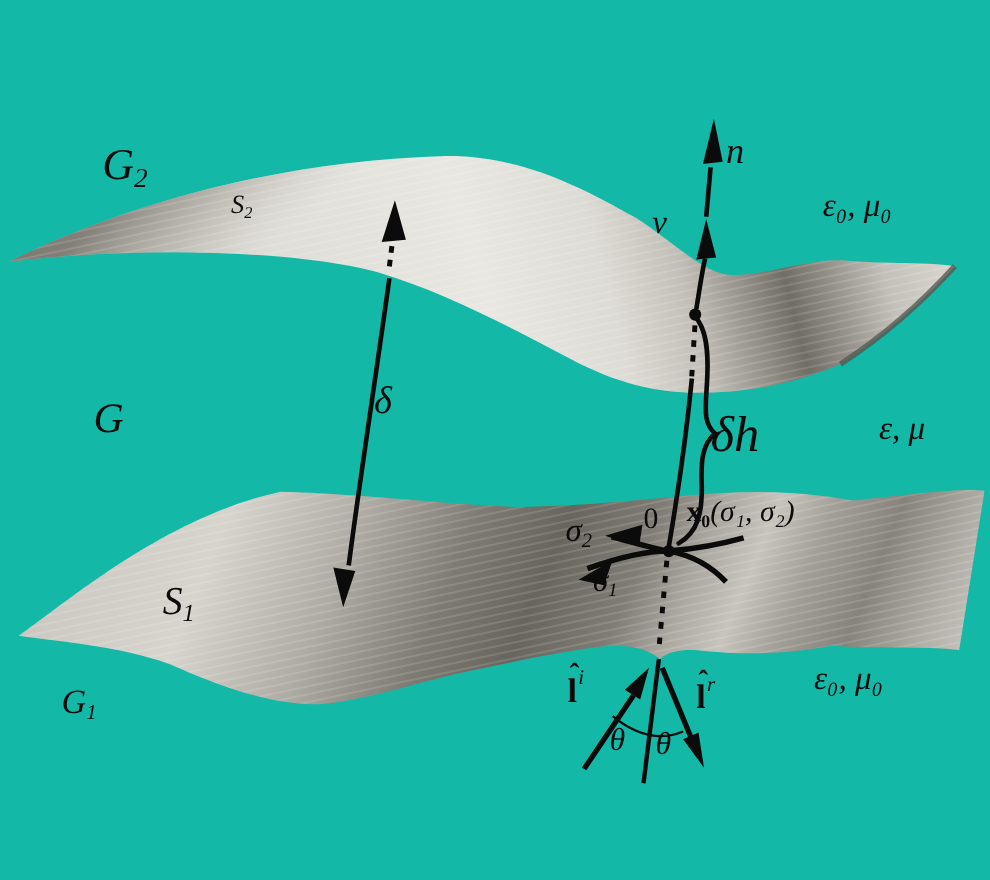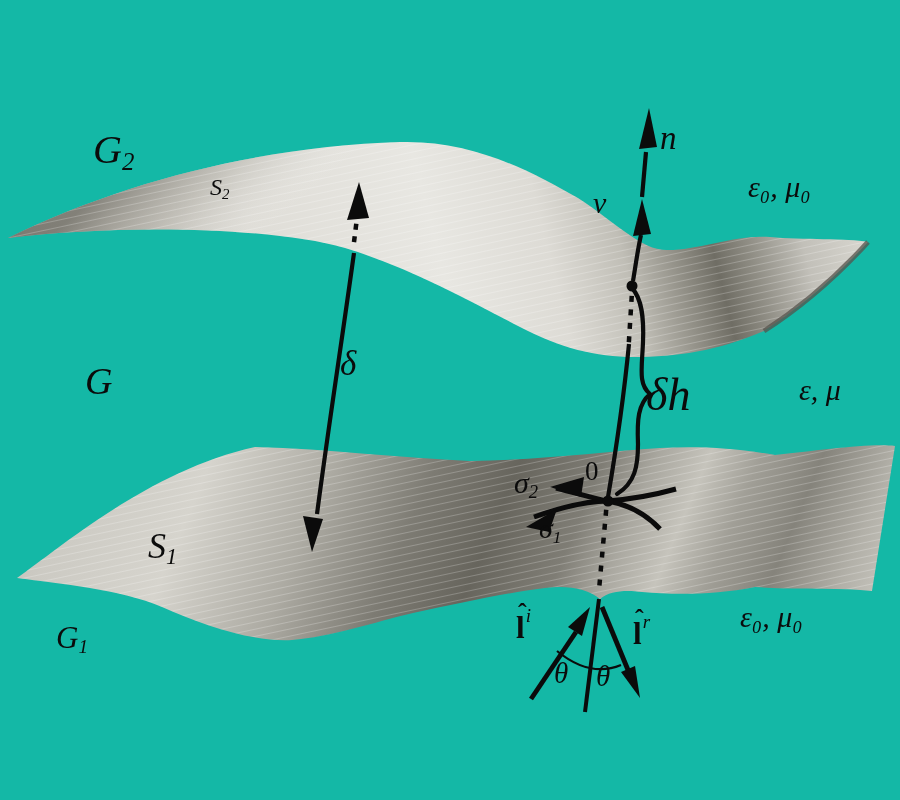--- a/index.html
+++ b/index.html
@@ -156,20 +156,23 @@
   <div class="lbl" style="left:660px;top:122px;font-size:33px;">n</div>
   <div class="lbl" style="left:593px;top:188px;font-size:30px;">ν</div>
 
   <div class="lbl" style="left:340px;top:346px;font-size:35px;">δ</div>
 
 
   <div class="lbl" style="left:646px;top:372px;font-size:46px;">δh</div>
 
   <div class="lbl upright" style="left:585px;top:458px;font-size:27px;">0</div>
 
+  <div class="lbl" style="left:624px;top:452px;font-size:27px;">
+    <span class="vec">x₀</span><span>(σ₁, σ₂)</span>
+  </div>
 
   <div class="lbl" style="left:514px;top:468px;font-size:30px;">
     <span>σ</span><span class="sub">2</span>
   </div>
 
   <div class="lbl" style="left:539px;top:515px;font-size:28px;">
     <span>σ</span><span class="sub">1</span>
   </div>
 
   <div class="lbl ray-label" style="left:516px;top:612px;">

